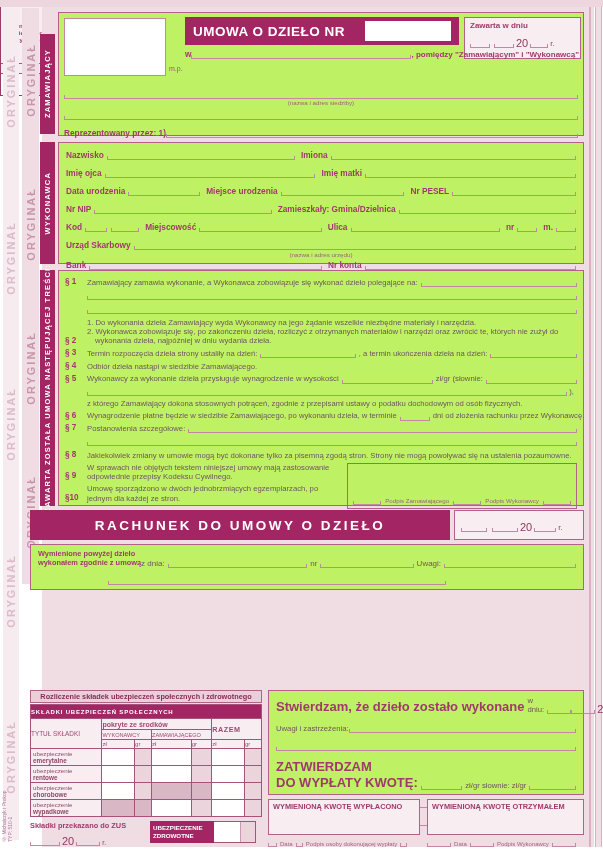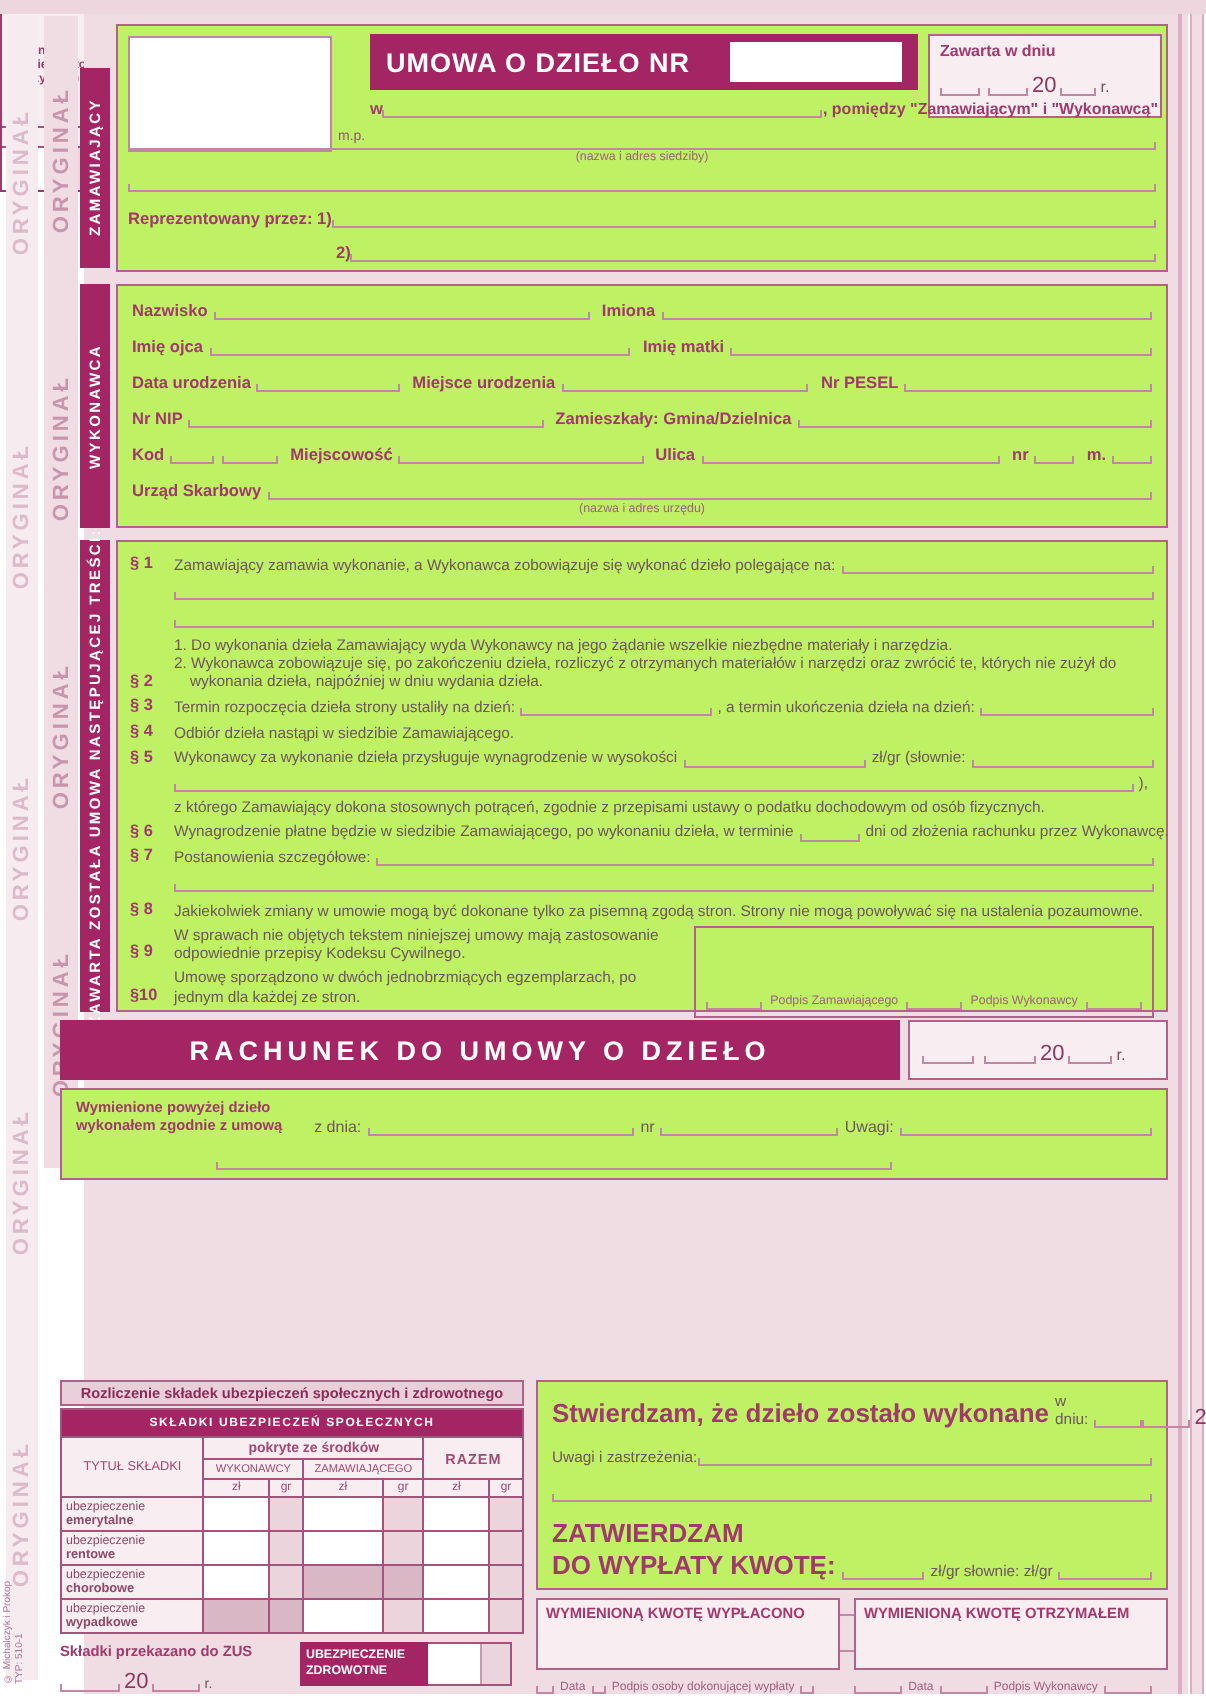--- a/index.html
+++ b/index.html
@@ -40,21 +40,21 @@
   #secA{left:58px;top:12px;width:526px;height:124px;}
   #barA{left:40px;top:34px;height:100px;}
   .stamp{position:absolute;left:5px;top:5px;width:100px;height:56px;background:#fff;border:1px solid #c387a4;}
   .mp{position:absolute;left:110px;top:52px;font-size:7px;color:#8d5a70;}
   .titlebar{position:absolute;left:126px;top:4px;width:274px;height:28px;background:#a32563;display:flex;align-items:center;padding:0 8px;box-sizing:border-box;}
   .titlebar .tt{color:#fff;font-weight:bold;font-size:13.5px;letter-spacing:.5px;white-space:nowrap;}
   .nrbox{margin-left:auto;width:86px;height:20px;background:#fff;}
   .datebox{position:absolute;left:405px;top:4px;width:117px;height:42px;border:1px solid #b26189;background:#f8edf0;padding:3px 5px;box-sizing:border-box;}
   .datebox .dl{font-size:8px;}
   .wline{position:absolute;left:126px;top:36px;right:4px;}
-  .alines{position:absolute;left:5px;right:5px;top:52px;}
+  .alines{position:absolute;left:5px;right:5px;top:76px;}
 
   
   #secB{left:58px;top:142px;width:526px;height:122px;padding:7px 7px 0 7px;}
   #barB{left:40px;top:142px;height:122px;}
   #secB .frow{margin-bottom:8px;font-size:8.3px;}
   #secB .lbl{font-size:8.3px;white-space:nowrap;margin-right:3px;}
   #secB .lbl.ml{margin-left:6px;}
 
   
   #secC{left:58px;top:270px;width:526px;height:236px;padding:6px 6px 0 6px;}
@@ -67,21 +67,21 @@
 
   
   #secD{left:30px;top:510px;width:554px;height:30px;border:none;background:none;display:flex;}
   .rtitle{width:420px;height:30px;background:#a32563;display:flex;align-items:center;justify-content:center;}
   .rtitle span{color:#fff;font-weight:bold;font-size:13.5px;letter-spacing:2.5px;white-space:nowrap;}
   .rdate{flex:1;margin-left:4px;border:1px solid #b26189;background:#f8edf0;display:flex;align-items:flex-end;padding:0 6px 7px 6px;box-sizing:border-box;}
 
   
   #secE{left:30px;top:544px;width:554px;height:46px;padding:4px 7px 0 7px;}
   #secE .frow{font-size:8px;}
-  .introb{font-weight:bold;color:#a13a6c;font-size:7.4px;line-height:1.25;white-space:nowrap;margin-right:16px;}
+  .introb{font-weight:bold;color:#a13a6c;font-size:7.4px;line-height:1.25;white-space:nowrap;margin-right:0;}
 
   
   #secF{left:30px;top:592px;width:554px;height:94px;border:1.5px solid #9c3a69;display:flex;background:#f8edf0;}
   #secF .fc{display:flex;flex-direction:column;box-sizing:border-box;}
   .grow{display:flex;flex:1;}
   #secF>*+* , .grow>*+*{border-left:1px solid #a5537d;}
   .fh{flex:1;display:flex;align-items:center;justify-content:center;text-align:center;font-size:6.1px;line-height:1.15;color:#a04a74;padding:1px;}
   .fh.b{font-weight:bold;color:#97406c;}
   .fu{display:flex;height:9px;border-top:1px solid #a5537d;font-size:5.8px;color:#a0607f;}
   .fu span{flex:1;text-align:center;line-height:9px;}
@@ -91,21 +91,21 @@
   .fd .gr{flex:1;background:#ecd4dc;border-left:1px solid #c89bb0;}
   .fgrp,.fsub{display:flex;flex-direction:column;box-sizing:border-box;}
   .gb{height:12px;border-bottom:1px solid #a5537d;text-align:center;font-size:6.6px;font-weight:bold;color:#97406c;line-height:12px;white-space:nowrap;overflow:hidden;}
   .gb2{height:12px;border-bottom:1px solid #a5537d;text-align:center;font-size:6.4px;font-weight:bold;color:#97406c;line-height:12px;background:#eed7de;white-space:nowrap;overflow:hidden;}
   .gbz{height:18px;border-bottom:1px solid #a5537d;text-align:center;font-size:6.2px;font-weight:bold;color:#97406c;line-height:1.3;padding-top:2px;box-sizing:border-box;}
 
   
   #secGL{left:30px;top:690px;width:232px;height:156px;border:none;background:none;padding:0;}
   .stitle{height:13px;background:#e9cfd9;border:1px solid #b26189;box-sizing:border-box;text-align:center;font-size:7.3px;font-weight:bold;color:#8d2a58;line-height:12px;white-space:nowrap;}
   .stable{border-collapse:collapse;width:100%;margin-top:1px;background:#f8edf0;}
-  .stable td{border:1px solid #a5537d;font-size:6px;color:#a04a74;text-align:center;padding:0;}
+  .stable td{border:1px solid #a5537d;font-size:6px;color:#a04a74;padding:0;}
   .shead{background:#a32563;color:#fff !important;font-weight:bold;font-size:7px;letter-spacing:.8px;height:13px;}
   .stable .tcol{font-size:6.3px;text-align:left;padding:1px 2px;color:#8d4a68;}
   .stable .tl1{display:block;font-size:6.2px;}
   .stable .tl2{display:block;font-size:6.4px;font-weight:bold;}
   .stable .dz{background:#fff;width:26px;height:14px;}
   .stable .dg{background:#ecd4dc;width:13px;}
   .stable .blk{background:#d9b7c5;}
   .zusrow{display:flex;margin-top:4px;align-items:flex-start;}
   .zus-l{width:120px;}
   .zus-l .zl1{font-weight:bold;color:#a13a6c;font-size:7.4px;white-space:nowrap;}
@@ -237,20 +237,26 @@
     <span class="lbl ml">nr</span>
     <span class="seg" style="width:20px"></span>
     <span class="lbl ml">m.</span>
     <span class="seg" style="width:20px"></span>
   </div>
   <div class="frow" style="margin-bottom:1px;">
     <span class="lbl">Urząd Skarbowy</span>
     <span class="ln"></span>
   </div>
   <div class="cap" style="margin-bottom:2px;">(nazwa i adres urzędu)</div>
+  <div class="frow">
+    <span class="lbl">Bank</span>
+    <span class="ln" style="flex:1.1"></span>
+    <span class="lbl ml">Nr konta</span>
+    <span class="ln" style="flex:1"></span>
+  </div>
 </div>
 
 <div class="vbar" id="barC">
     <span>ZAWARTA ZOSTAŁA UMOWA NASTĘPUJĄCEJ TREŚCI:</span>
   </div>
 <div class="sec" id="secC">
   <div class="c-row">
       <span class="pn">§ 1</span>
       <span class="t">Zamawiający zamawia wykonanie, a Wykonawca zobowiązuje się wykonać dzieło polegające na:</span>
       <span class="ln"></span>

